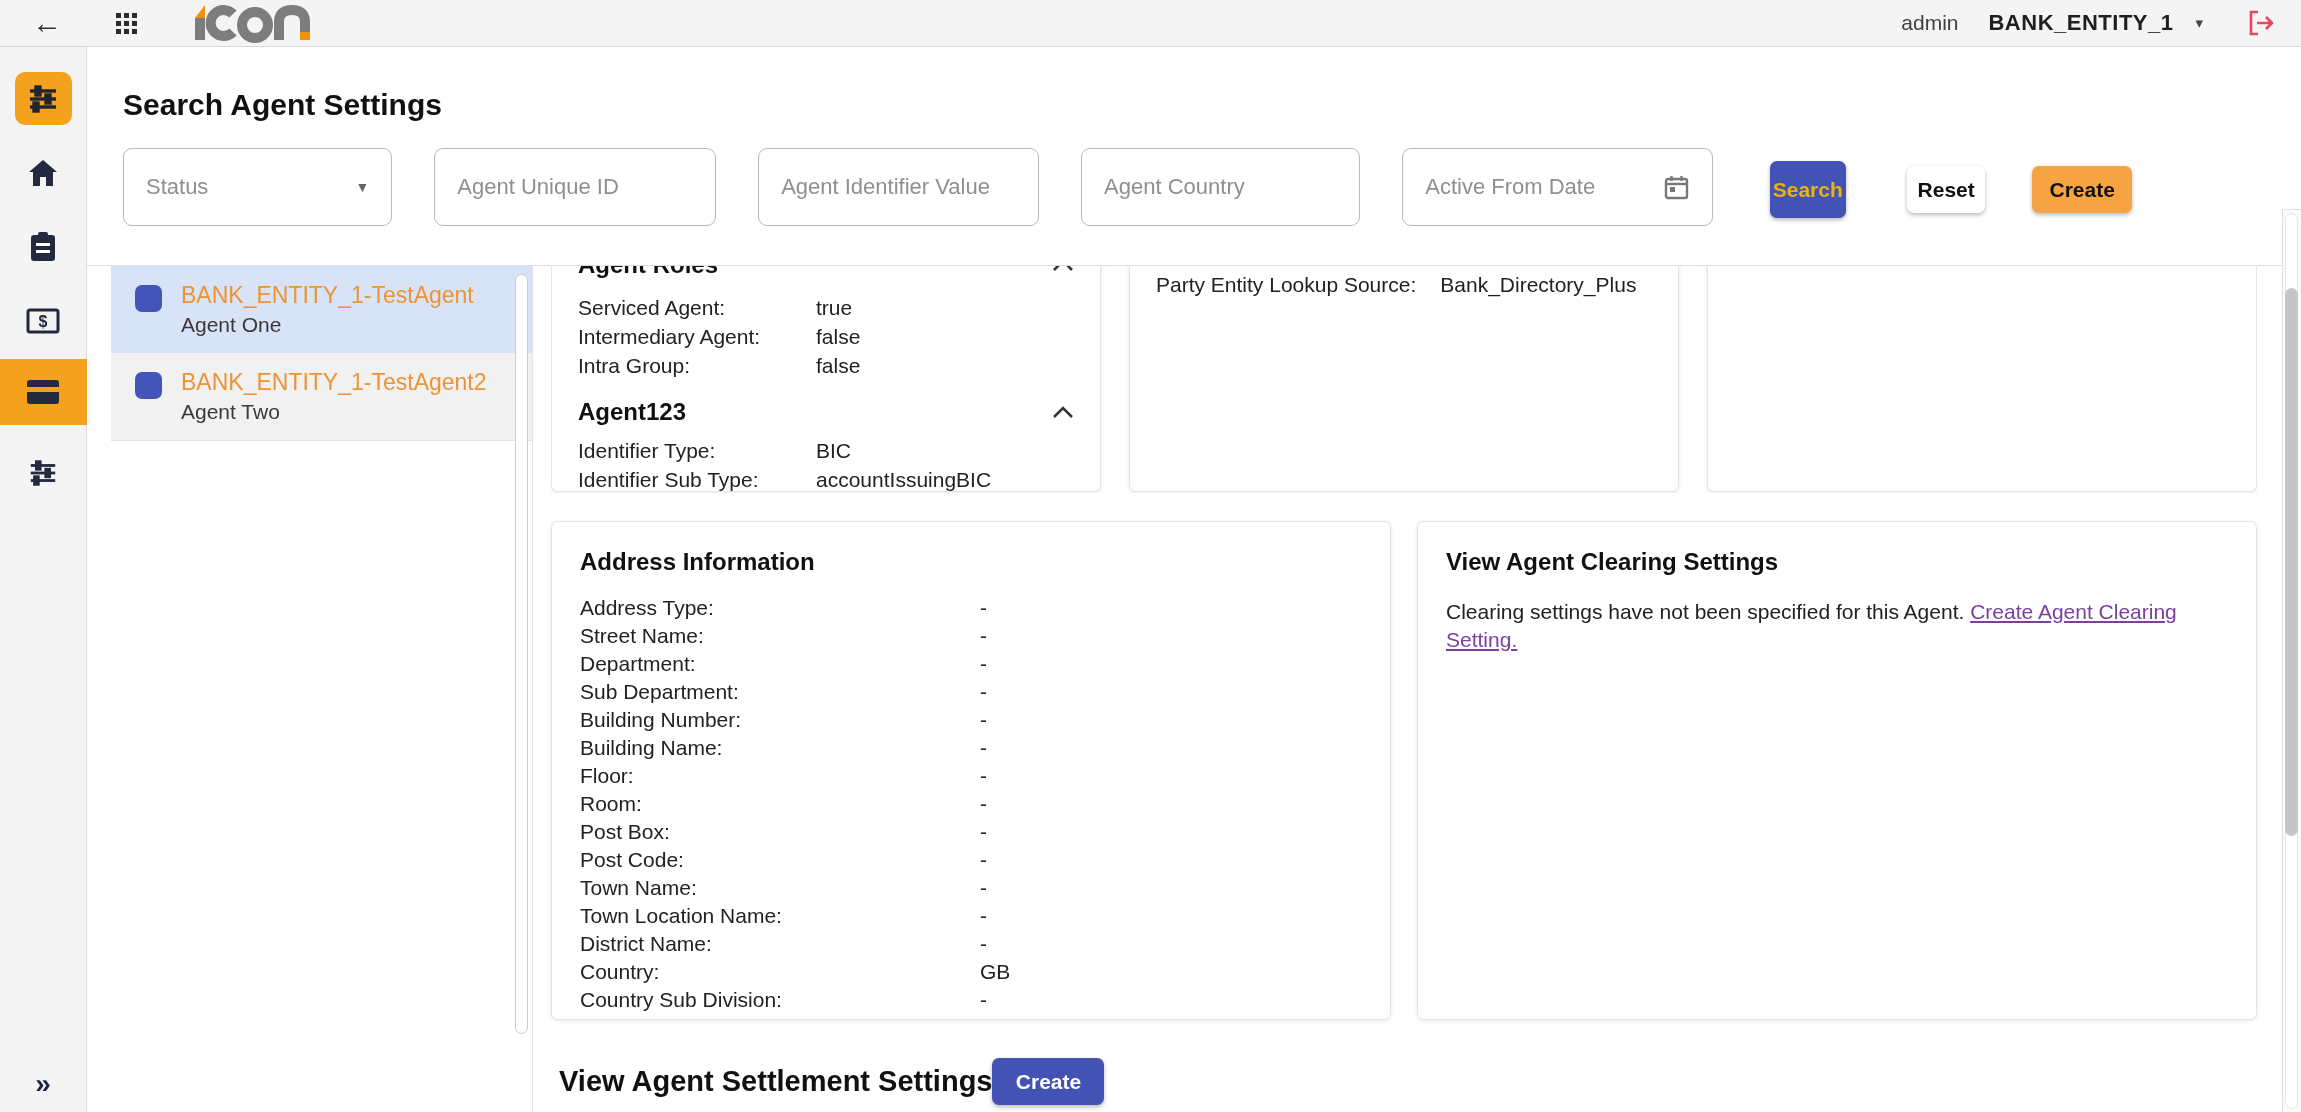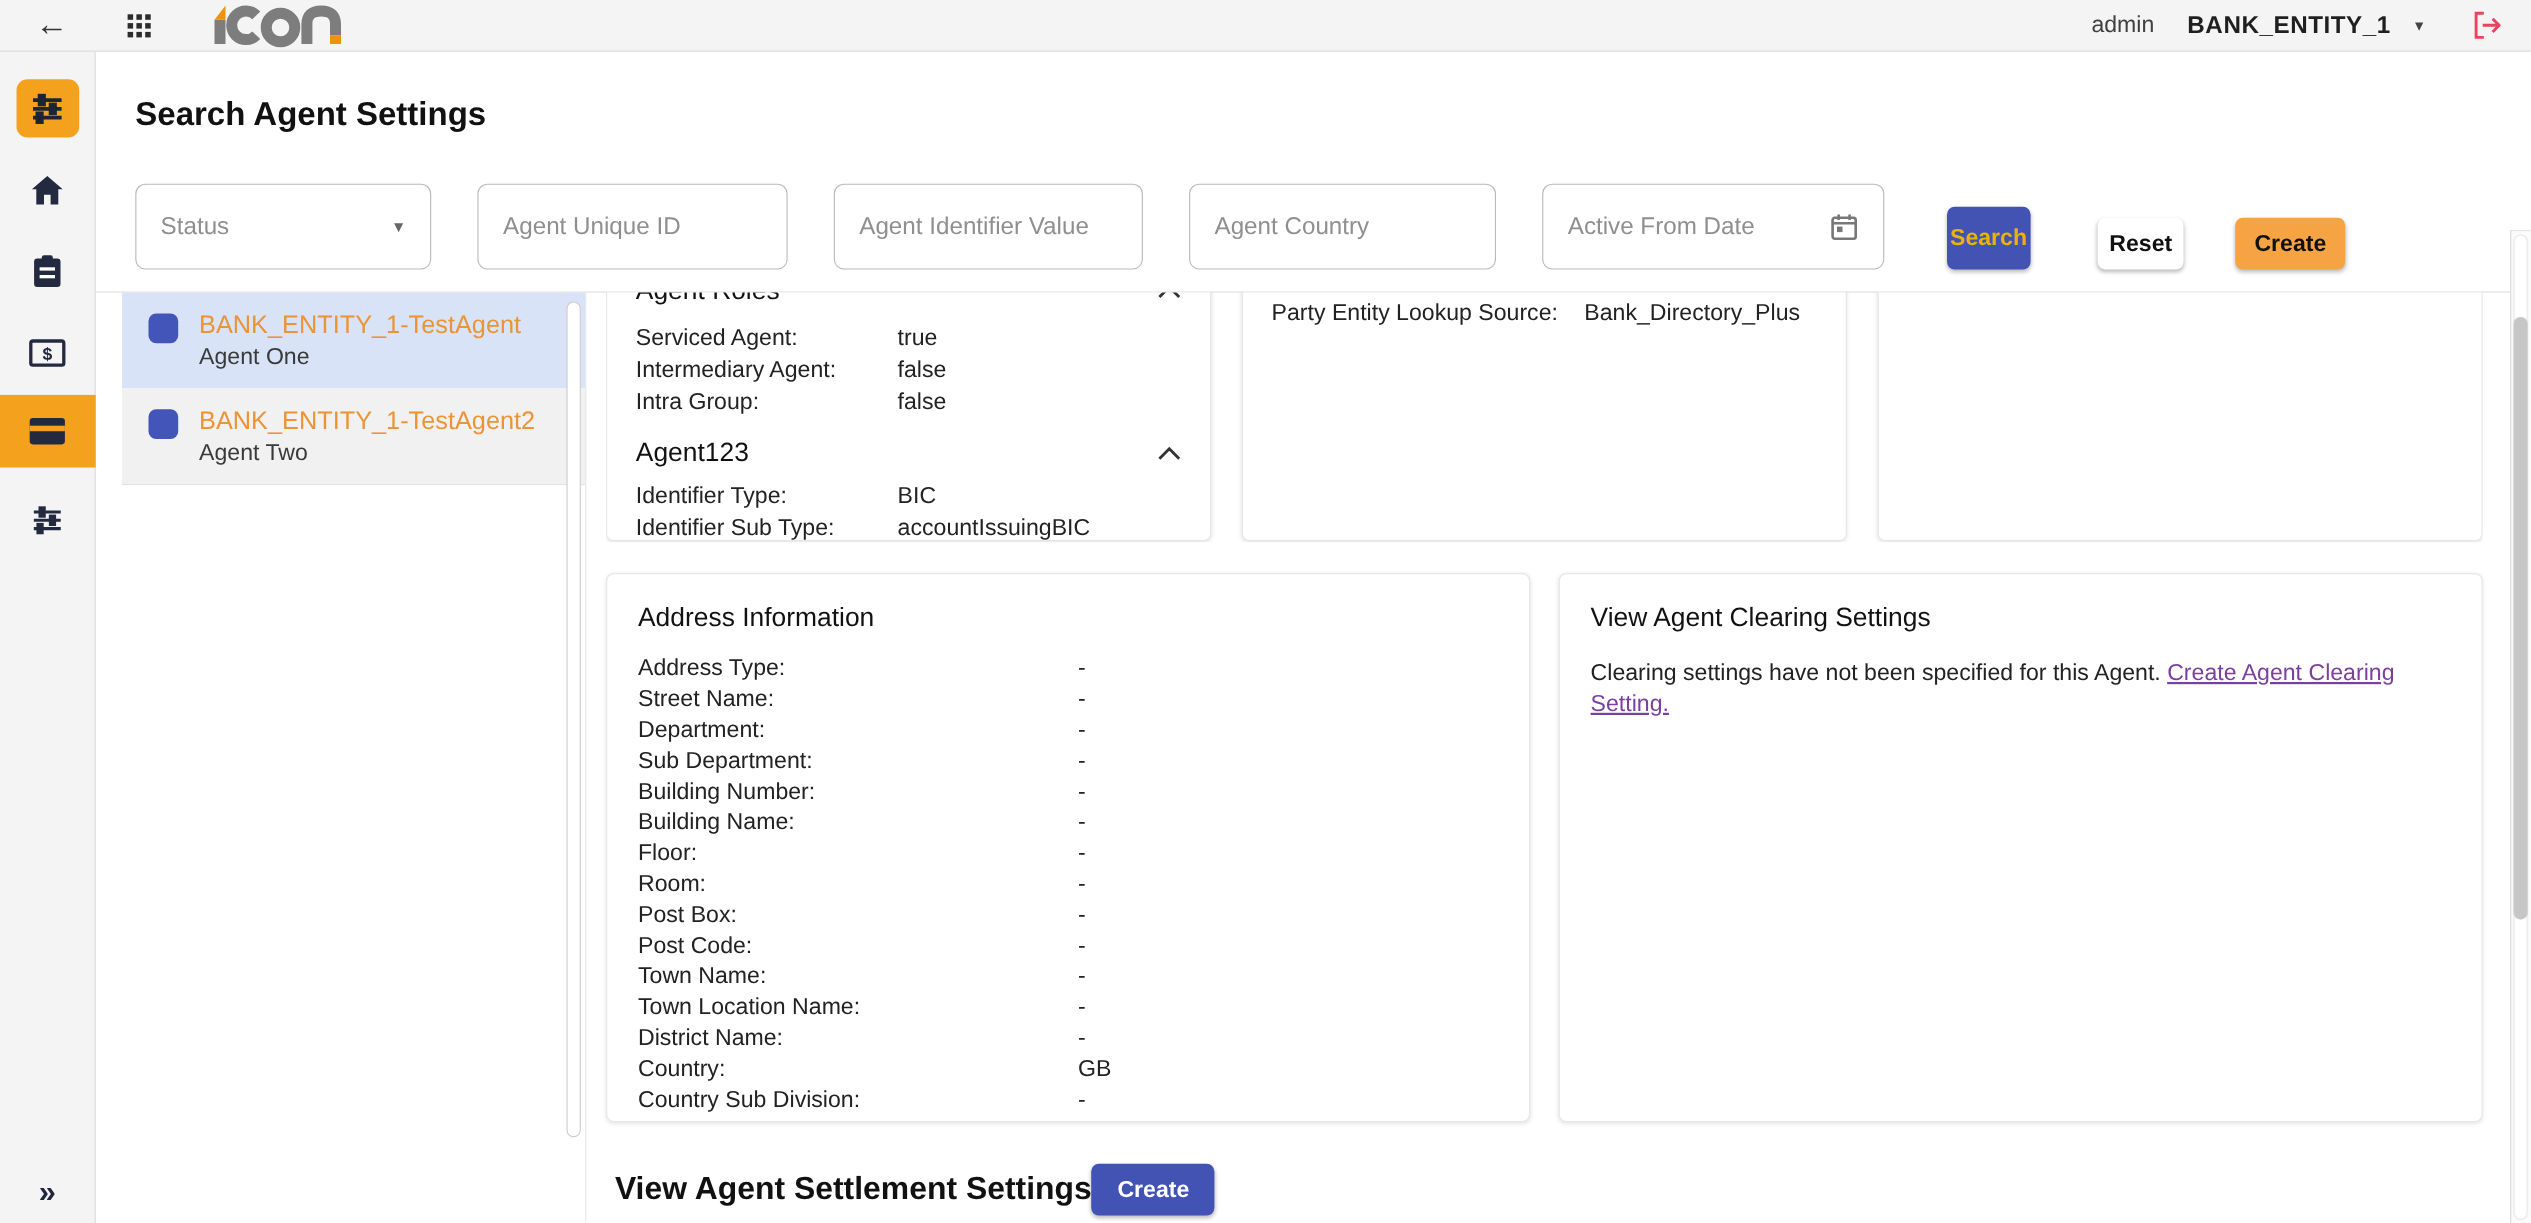--- a/index.html
+++ b/index.html
@@ -28,21 +28,21 @@
                cursor:pointer; margin-top:18px; }
   .side-icon.gap { margin-top:22px; }
   .side-icon.active { background:#F4A11D; height:66px; margin-top:12px; }
   .side-expand { margin-top:auto; margin-bottom:14px; font-size:28px; font-weight:bold; color:#1f2740;
                  cursor:pointer; line-height:1; }
 
   
   .main { position:absolute; left:87px; top:47px; width:2195px; height:1065px; background:#fff; }
   .header-zone { padding:40px 0 0 36px; border-bottom:1px solid #dedede; height:219px; }
   .page-title { font-size:30px; font-weight:bold; color:#111; line-height:36px; }
-  .filter-row { display:flex; align-items:flex-end; margin-top:44px; padding-right:150px;gap:24px; }
+  .filter-row { display:flex; align-items:center; margin-top:25px; padding-right:150px;gap:24px; }
   .field { height:78px; border:1.5px solid #b9b9b9; border-radius:9px; background:#fff;
            display:flex; align-items:center; padding:0 22px; margin-right:18px; }
   .field input { border:none; outline:none; font-size:22px; color:#333; width:100%;
                  font-family:"Liberation Sans", sans-serif; background:transparent; }
   .field input::placeholder { color:#8f8f8f; opacity:1; }
   .f-status { width:297px; justify-content:space-between; cursor:pointer; }
   .f-status .ph { font-size:22px; color:#8f8f8f; }
   .f-caret { font-size:14px; color:#666; }
   .f-uid { width:311px; } .f-ident { width:310px; } .f-country { width:308px; }
   .f-date { width:343px; margin-right:33px; }
@@ -66,21 +66,21 @@
   .list-scrollbar { position:absolute; top:8px; right:4px; width:13px; height:760px; background:#fff;
                     border:1px solid #ccc; border-radius:7px; cursor:pointer; }
 
   
   .cards-area { flex:1; padding:0 25px 0 18px; }
   .cards-row1 { height:227px; overflow:hidden; display:flex; gap:28px; }
   .card { background:#fff; border:1px solid #e6e6e6; border-radius:7px;
           box-shadow:0 1px 4px rgba(0,0,0,.10); }
   .cards-row1 .card { flex:1; margin-top:-38px; height:264px; padding:22px 26px; }
   .card-head { display:flex; justify-content:space-between; align-items:center; }
-  .card-title { font-size:24px; font-weight:normal; color:#111; line-height:28px; }
+  .card-title { font-size:24px; font-weight:bold; color:#111; line-height:28px; }
   .chev { cursor:pointer; display:flex; }
   .kv-rows { margin-top:14px; }
   .kv { display:flex; font-size:21px; color:#222; line-height:29px; }
   .kv .k { width:238px; flex-shrink:0; }
   .kv .v { color:#222;text-align:center; }
   .sub-head { margin-top:18px; }
   .kv-rows.sub { margin-top:10px; }
   .card-lookup { padding-top:44px !important; }
   .lookup-row { display:flex; font-size:21px; color:#222; }
   .lookup-row .v { margin-left:24px; }

